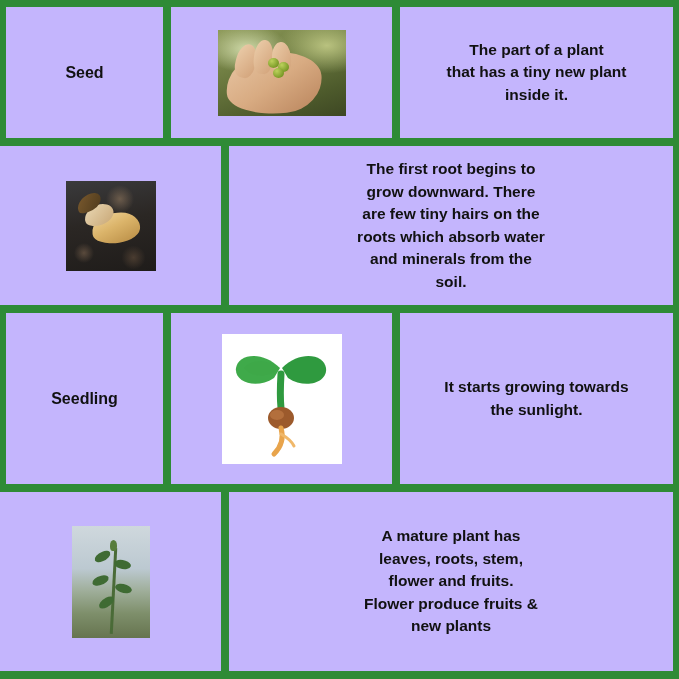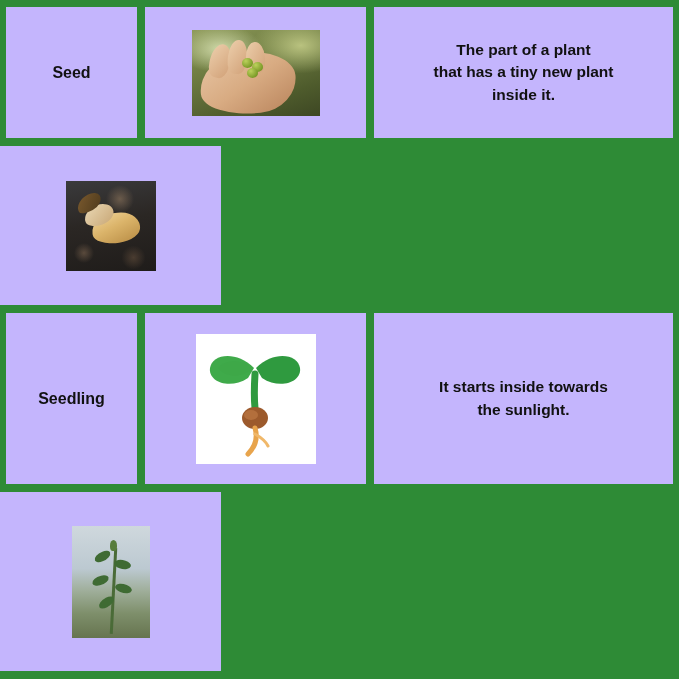--- a/index.html
+++ b/index.html
@@ -59,21 +59,21 @@
   .cell {
     background: #c4b5fd;
     box-sizing: border-box;
     display: flex;
     align-items: center;
     justify-content: center;
     overflow: hidden;
   }
 
   .cell.term {
-    width: 131px;
+    width: 157px;
     margin-left: 6px;
     margin-right: 8px;
   }
   .cell.image {
     width: 221px;
     margin-right: 8px;
   }
   .cell.desc {
     flex: 1;
     margin-right: 6px;
@@ -259,20 +259,28 @@
     </div>
 
     <div class="row r2">
       <div class="cell image">
         <div class="pic pic-germ">
           <div class="bean"></div>
           <div class="cotyl"></div>
           <div class="sprout"></div>
         </div>
       </div>
+      <div class="cell desc">
+        <div class="desc-text">The first root begins to
+grow downward. There
+are few tiny hairs on the
+roots which absorb water
+and minerals from the
+soil.</div>
+      </div>
     </div>
 
     <div class="row r3">
       <div class="cell term">
         <div class="term-label">Seedling</div>
       </div>
       <div class="cell image">
         <div class="pic pic-seedling">
           <svg width="120" height="130" viewBox="0 0 120 130">
 
@@ -285,33 +293,40 @@
 
             <ellipse cx="59" cy="84" rx="13" ry="11" fill="#9c5a2c"></ellipse>
             <ellipse cx="55" cy="81" rx="7" ry="5" fill="#b97441" opacity="0.8"></ellipse>
 
             <path d="M59 94 C62 104 60 112 52 120" stroke="#e8a44c" stroke-width="5" fill="none" stroke-linecap="round"></path>
             <path d="M59 100 C66 104 70 108 72 112" stroke="#f0b86a" stroke-width="3" fill="none" stroke-linecap="round"></path>
           </svg>
         </div>
       </div>
       <div class="cell desc">
-        <div class="desc-text">It starts inside towards
+        <div class="desc-text">It starts growing towards
 the sunlight.</div>
       </div>
     </div>
 
     <div class="row r4">
       <div class="cell image">
         <div class="pic pic-mature">
           <div class="stem"></div>
           <div class="lf l1"></div>
           <div class="lf l2"></div>
           <div class="lf l3"></div>
           <div class="lf l4"></div>
           <div class="lf l5"></div>
           <div class="bud"></div>
         </div>
       </div>
+      <div class="cell desc">
+        <div class="desc-text">A mature plant has
+leaves, roots, stem,
+flower and fruits.
+Flower produce fruits &amp;
+new plants</div>
+      </div>
     </div>
 
   </div>
 </div>
 
 </body></html>

